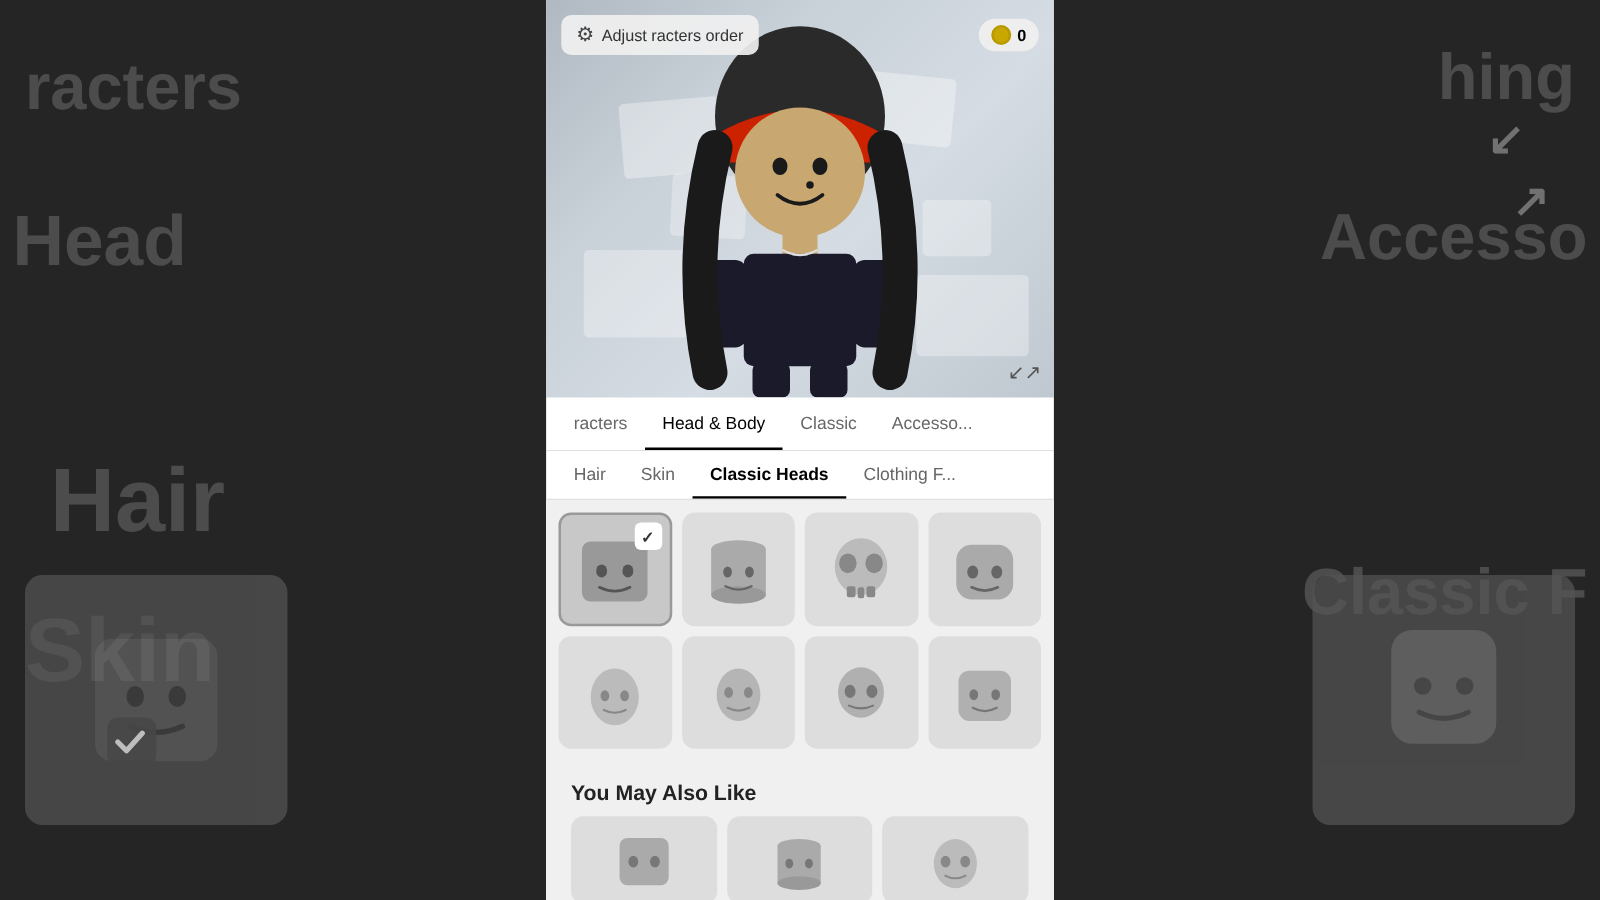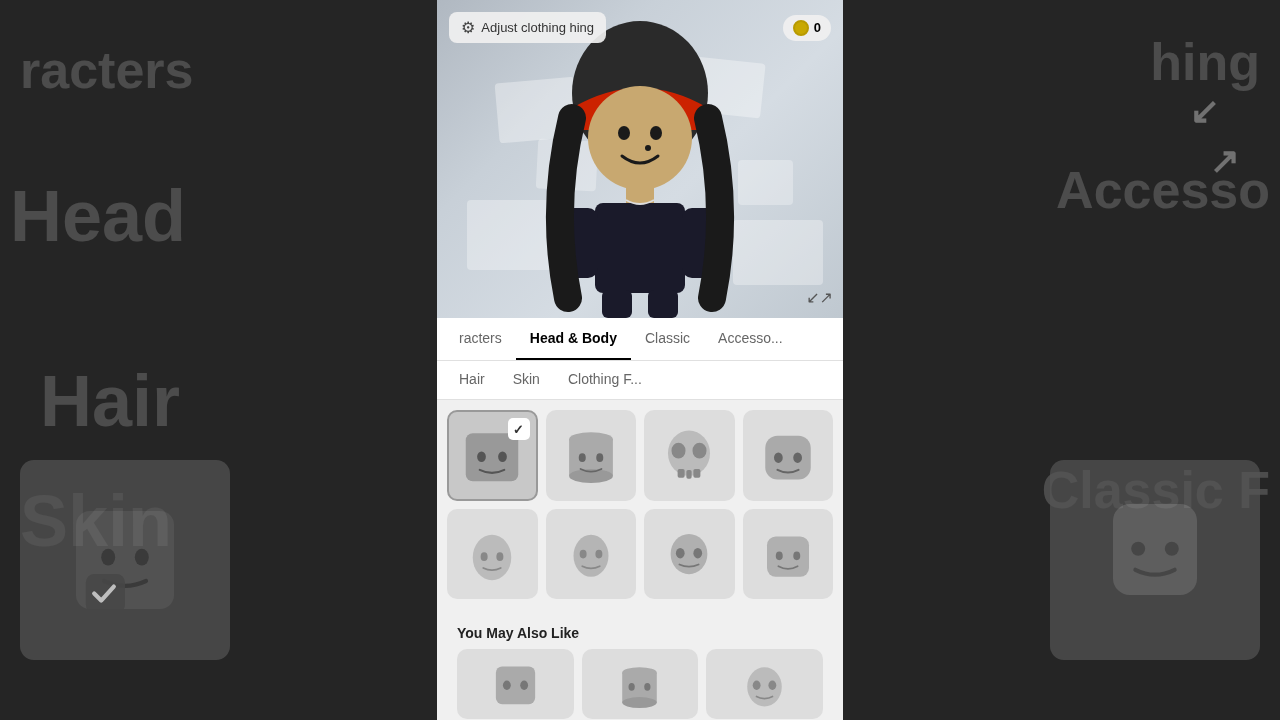--- a/index.html
+++ b/index.html
@@ -155,21 +155,21 @@
       font-size: 14px;
       font-weight: 500;
       color: #666;
       cursor: pointer;
       white-space: nowrap;
       border-bottom: 2px solid transparent;
     }
 
     .nav-tab.active {
       color: #000;
-      font-weight: 700;
+      font-weight: 400;
       border-bottom: 2px solid #000;
     }
 
     
     .sub-tabs {
       display: flex;
       align-items: center;
       border-bottom: 1px solid #e0e0e0;
       background: #fff;
       padding: 0 8px;
@@ -239,21 +239,21 @@
       font-weight: bold;
       color: #333;
     }
 
     
     .also-like-section {
       padding: 12px 10px 0;
     }
 
     .also-like-title {
-      font-size: 14px;
+      font-size: 17px;
       font-weight: 700;
       color: #222;
       margin-bottom: 8px;
     }
 
     .also-like-grid {
       display: grid;
       grid-template-columns: repeat(3, 1fr);
       gap: 8px;
     }
@@ -291,41 +291,41 @@
     }
   </style>
 </head>
 <body>
 
 <div class="bg-overlay">
 
   <div class="bg-left">
     <div class="bg-text-row">
       <span class="bg-deco" style="font-size:52px; top: 40px; left: 20px; position: absolute;">racters</span>
-      <span class="bg-deco" style="font-size:72px; top: 175px; left: 10px; position: absolute;">Head</span>
+      <span class="bg-deco" style="font-size:57px; top: 160px; left: 10px; position: absolute;">Head</span>
       <span class="bg-deco" style="font-size:72px; top: 360px; left: 40px; position: absolute;">Hair</span>
       <span class="bg-deco" style="font-size:72px; top: 480px; left: 20px; position: absolute;">Skin</span>
 
       <div style="position:absolute; bottom:60px; left:20px; width:210px; height:200px; background:#555; border-radius:14px; opacity:0.7; display:flex; align-items:center; justify-content:center;">
         <svg viewBox="0 0 100 100" width="140" height="140">
           <rect x="15" y="15" width="70" height="70" rx="10" fill="#666"></rect>
           <ellipse cx="38" cy="48" rx="5" ry="6" fill="#444"></ellipse>
           <ellipse cx="62" cy="48" rx="5" ry="6" fill="#444"></ellipse>
           <path d="M35 65 Q50 72 65 65" stroke="#444" stroke-width="3" fill="none" stroke-linecap="round"></path>
           <rect x="22" y="60" width="28" height="28" rx="6" fill="#555" opacity="0.9"></rect>
           <path d="M28 74 l5 5 l9 -10" stroke="white" stroke-width="3" fill="none" stroke-linecap="round" stroke-linejoin="round"></path>
         </svg>
       </div>
     </div>
   </div>
 
   <div class="bg-right">
     <span class="bg-deco" style="font-size:52px; top: 32px; right: 20px; position: absolute;">hing</span>
     <span class="bg-deco" style="font-size:52px; top: 160px; right: 10px; position: absolute;">Accesso</span>
-    <span class="bg-deco" style="font-size:52px; top: 460px; right: 10px; position: absolute;">Classic F</span>
+    <span class="bg-deco" style="font-size:52px; top: 444px; right: 10px; position: absolute;">Classic F</span>
 
     <div style="position:absolute; top:90px; right:60px; font-size:36px; color:rgba(255,255,255,0.35); font-weight:bold;">↙</div>
     <div style="position:absolute; top:140px; right:40px; font-size:36px; color:rgba(255,255,255,0.35); font-weight:bold;">↗</div>
 
     <div style="position:absolute; bottom:60px; right:20px; width:210px; height:200px; background:#555; border-radius:14px; opacity:0.7; display:flex; align-items:center; justify-content:center;">
       <svg viewBox="0 0 100 100" width="140" height="140">
         <rect x="20" y="10" width="60" height="65" rx="12" fill="#777"></rect>
         <ellipse cx="38" cy="42" rx="5" ry="5" fill="#555"></ellipse>
         <ellipse cx="62" cy="42" rx="5" ry="5" fill="#555"></ellipse>
         <path d="M36 57 Q50 64 64 57" stroke="#555" stroke-width="3" fill="none" stroke-linecap="round"></path>
@@ -341,21 +341,21 @@
     <div class="block" style="width:80px;height:60px;top:80px;left:60px;transform:rotate(-5deg);opacity:0.7;"></div>
     <div class="block" style="width:60px;height:50px;top:140px;left:100px;transform:rotate(3deg);opacity:0.6;"></div>
     <div class="block" style="width:100px;height:70px;top:200px;left:30px;opacity:0.65;"></div>
     <div class="block" style="width:70px;height:55px;top:60px;right:80px;transform:rotate(6deg);opacity:0.7;"></div>
     <div class="block" style="width:55px;height:45px;top:160px;right:50px;opacity:0.6;"></div>
     <div class="block" style="width:90px;height:65px;top:220px;right:20px;opacity:0.65;"></div>
 
     <div class="top-bar">
       <button class="adjust-btn">
         <span class="sliders-icon">⚙</span>
-        <span>Adjust clothing hing</span>
+        <span>Adjust racters order</span>
       </button>
       <div class="robux-badge">
         <div class="robux-coin"></div>
         <span>0</span>
       </div>
     </div>
 
     <div class="avatar-character">
       <svg viewBox="0 0 200 310" width="200" height="310" class="avatar-svg">
 
@@ -398,20 +398,21 @@
   <div class="nav-tabs">
     <div class="nav-tab">racters</div>
     <div class="nav-tab active">Head &amp; Body</div>
     <div class="nav-tab">Classic</div>
     <div class="nav-tab">Accesso...</div>
   </div>
 
   <div class="sub-tabs">
     <div class="sub-tab">Hair</div>
     <div class="sub-tab">Skin</div>
+    <div class="sub-tab active">Classic Heads</div>
     <div class="sub-tab">Clothing F...</div>
   </div>
 
   <div class="items-area">
     <div class="items-grid">
 
       <div class="item-cell selected">
         <svg viewBox="0 0 80 80" width="70" height="70">
           <rect x="10" y="15" width="60" height="55" rx="8" fill="#999"></rect>
           <ellipse cx="28" cy="42" rx="5" ry="6" fill="#555"></ellipse>

